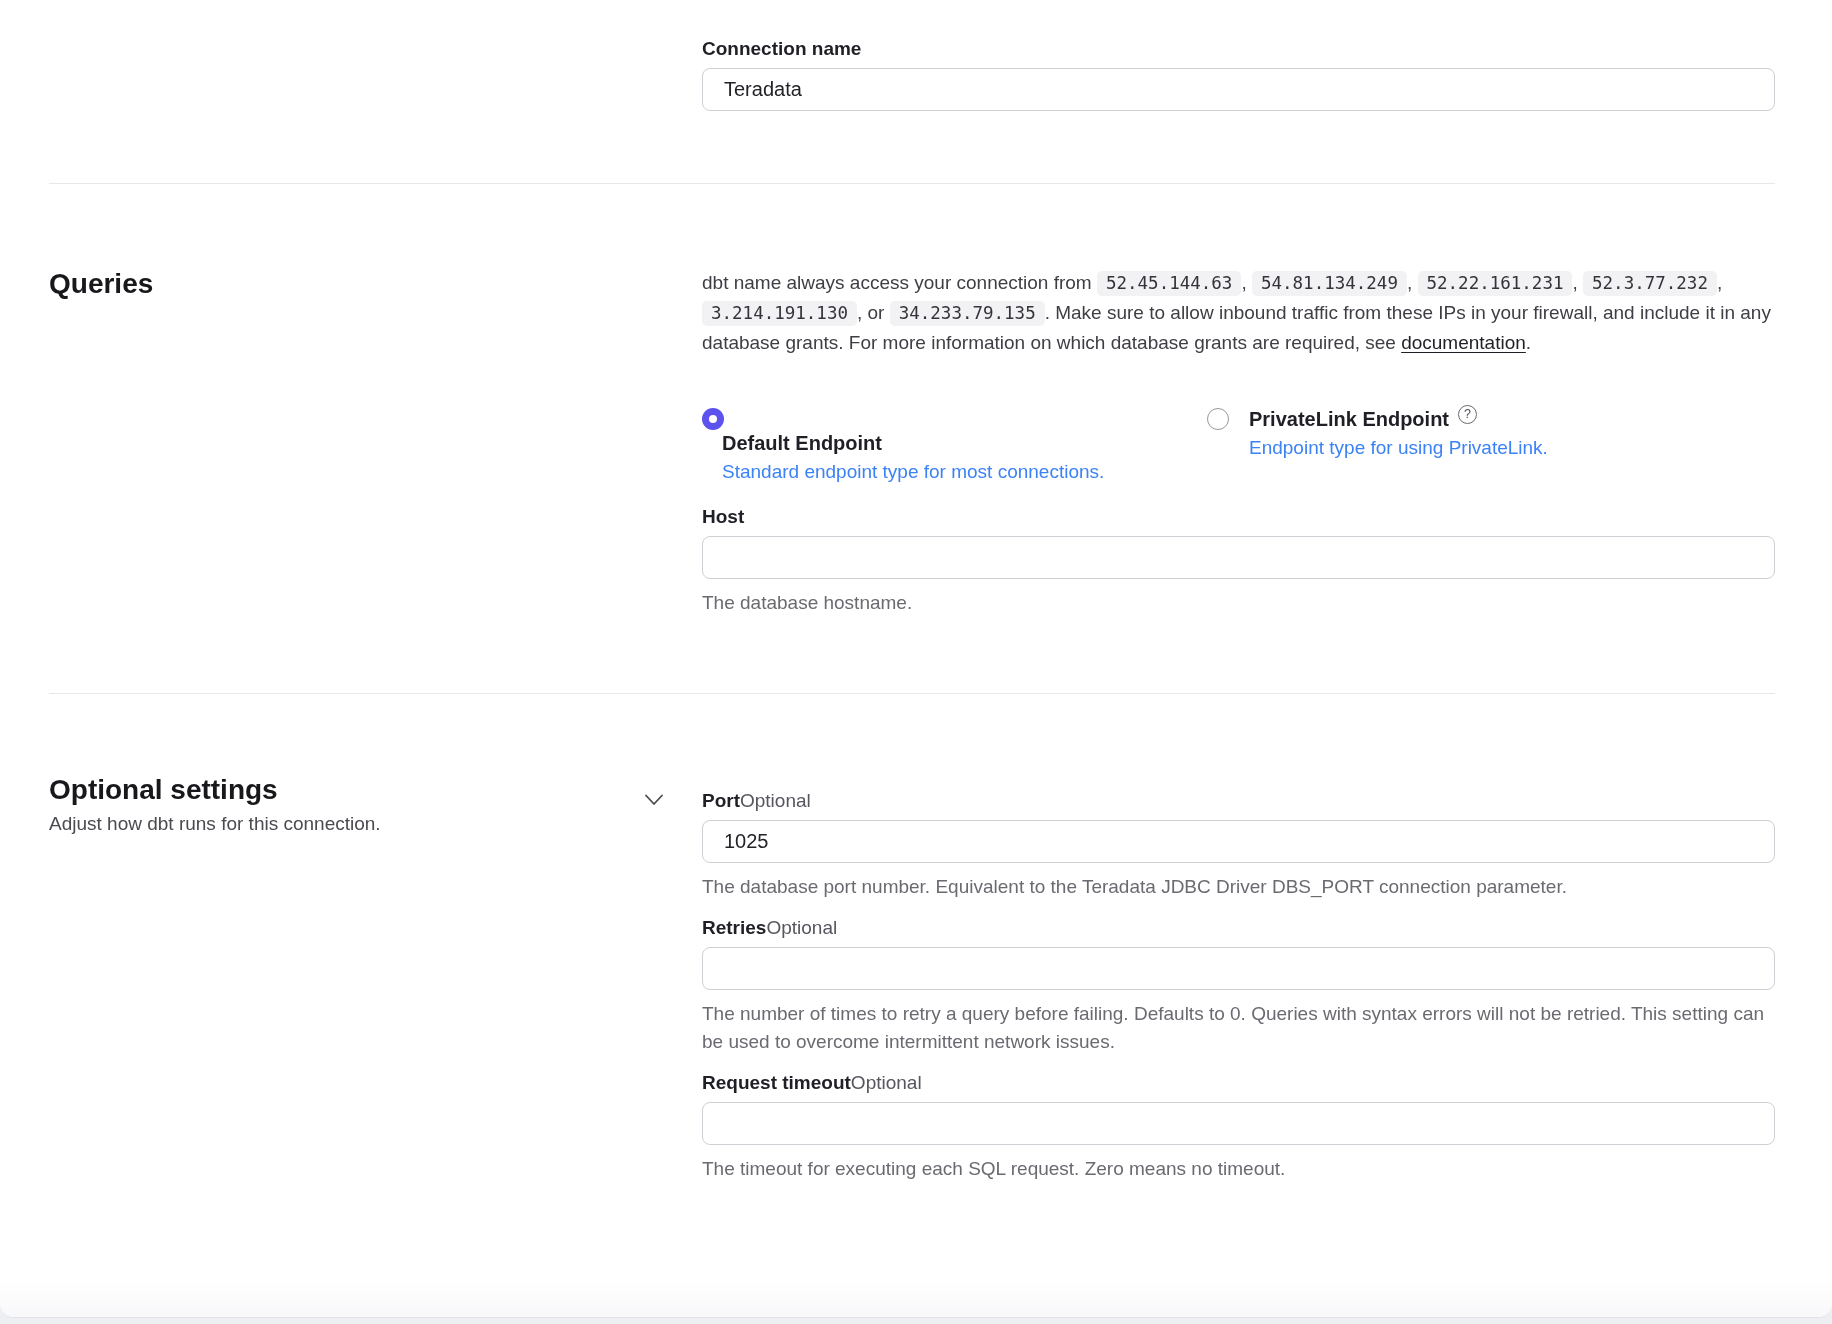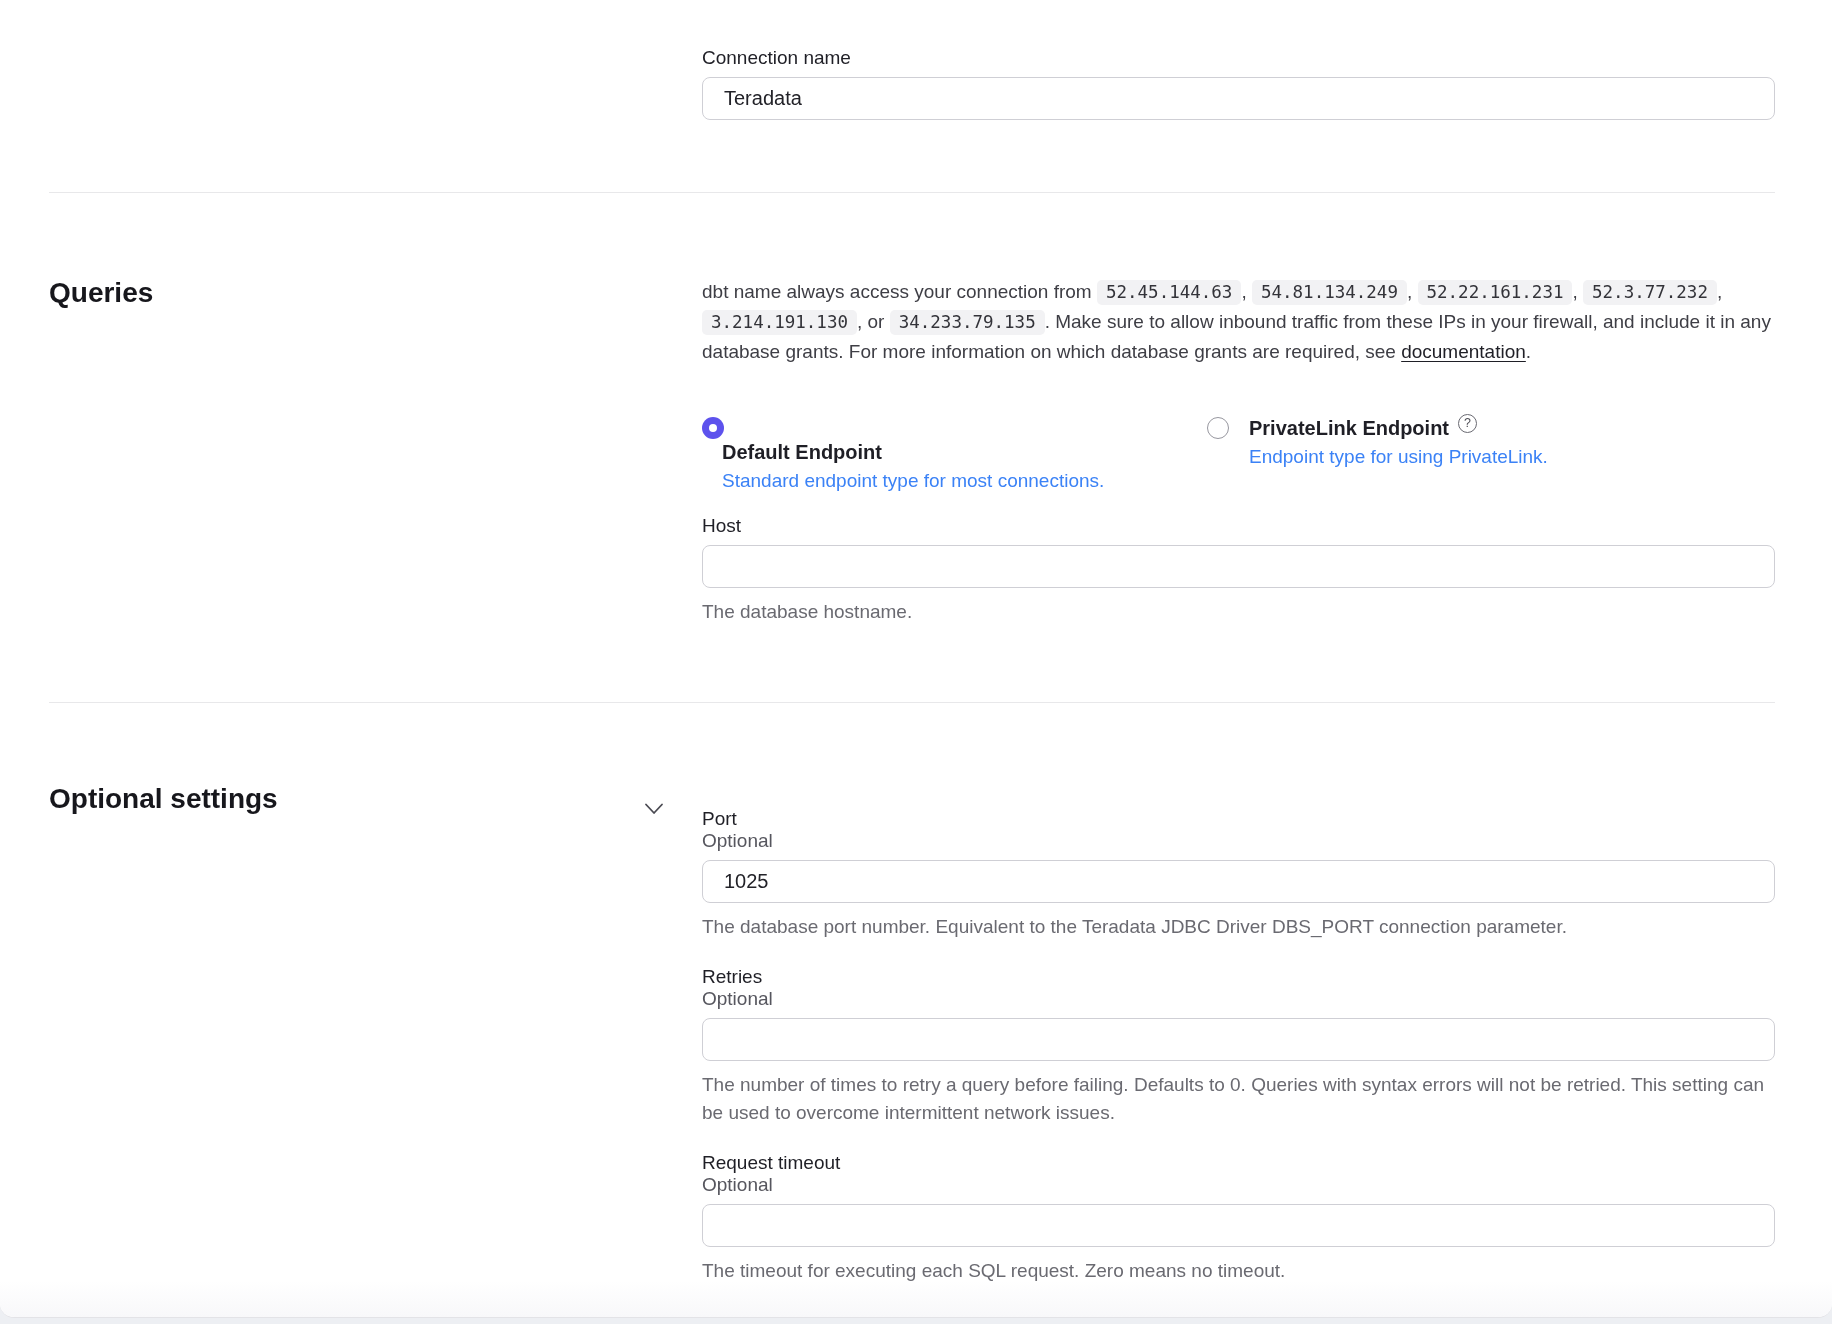--- a/index.html
+++ b/index.html
@@ -38,21 +38,21 @@
     border-radius: 0 0 14px 14px;
     pointer-events: none;
   }
   .row { display: grid; grid-template-columns: 653px 1073px; padding: 0 57px 0 49px; }
   .cell-left { position: relative; }
   .divider { border-top: 1px solid var(--divider); margin: 0 57px 0 49px; }
 
   
   .row-connection { padding-top: 38px; }
   .field-label {
-    font-size: 19px; line-height: 22px; font-weight: 400; color: var(--label_text); margin-top: 9px;
+    font-size: 19px; line-height: 22px; font-weight: 700; color: var(--label_text);
   }
   .text-input {
     display: block; width: 100%; height: 43px; margin-top: 8px;
     border: 1px solid var(--input_border); border-radius: 8px;
     padding: 0 21px; font-family: "Liberation Sans", sans-serif;
     font-size: 20px; color: #222228; background: #fff; outline: none;
   }
   .divider-1 { margin-top: 72px; }
 
   
@@ -96,21 +96,21 @@
   .divider-2 { margin-top: 76px; }
 
   
   .row-optional { margin-top: 80px; padding-bottom: 10px; }
   .optional-sub { font-size: 19px; line-height: 24px; color: #4a4a50; margin-top: 6px; }
   .chevron {
     position: absolute; right: 38px; top: 19px; width: 20px; height: 14px; cursor: pointer;
   }
   .cell-right-optional { padding-top: 16px; }
   .opt-field { margin-bottom: 16px; }
-  .opt-field-header { display: flex; justify-content: flex-start; align-items: baseline; flex-direction: column; }
+  .opt-field-header { display: flex; justify-content: flex-start; align-items: baseline; }
   .optional-tag { font-size: 19px; line-height: 22px; color: var(--optional_text); }
 </style>
 </head>
 <body>
 
 <div class="card">
 
   <div class="row row-connection">
     <div class="cell-left"></div>
     <div class="cell-right">
@@ -165,20 +165,21 @@
         <div class="helper">The database hostname.</div>
       </div>
     </div>
   </div>
 
   <div class="divider divider-2"></div>
 
   <div class="row row-optional">
     <div class="cell-left">
       <h2 class="section-heading">Optional settings</h2>
+      <div class="optional-sub">Adjust how dbt runs for this connection.</div>
       <span class="chevron">
         <svg width="20" height="14" viewBox="0 0 20 14" fill="none">
           <polyline points="2,2.5 10,11 18,2.5" stroke="#4a4a52" stroke-width="1.8" fill="none" stroke-linecap="round" stroke-linejoin="round"></polyline>
         </svg>
       </span>
     </div>
     <div class="cell-right cell-right-optional">
 
       <div class="opt-field">
         <div class="opt-field-header">

